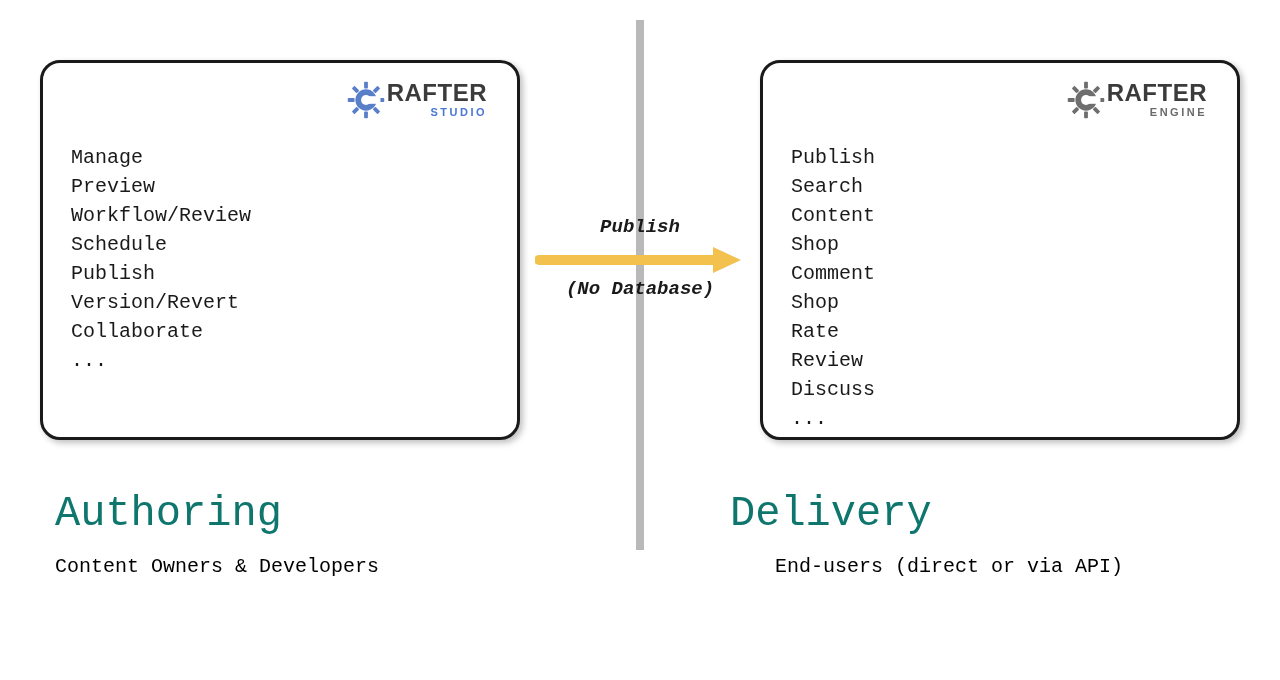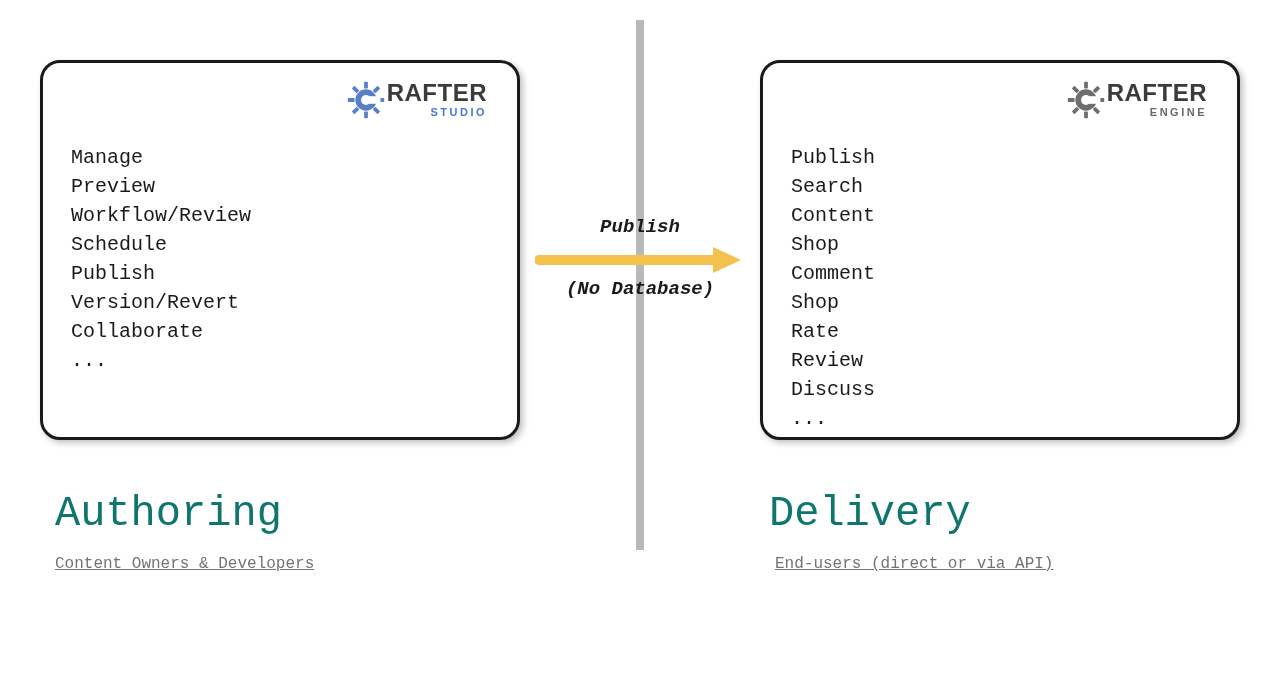--- a/index.html
+++ b/index.html
@@ -89,27 +89,26 @@
   }
   .feature-list div { white-space: pre; }
   .section-title {
     position: absolute;
     font-size: 42px;
     font-weight: 400;
     font-family: "Menlo", "Consolas", "Courier New", monospace;
     color: #0f766e;
   }
   .title-left  { left: 55px;  top: 490px; }
-  .title-right { left: 769px; top: 490px; }
+  .title-right { left: 730px; top: 490px; }
   .section-sub {
     position: absolute;
-    font-size: 16px;
-    font-family: "Menlo", "Consolas", "Courier New", monospace;
-    color: #737373;
-    text-decoration: underline;
+    font-size: 20px;
+    font-family: "Menlo", "Consolas", "Courier New", monospace;
+    color: #000000;
   }
   .sub-left  { left: 55px;  top: 555px; }
   .sub-right { left: 775px; top: 555px; }
   .flow {
     position: absolute;
     left: 530px;
     top: 215px;
     width: 220px;
     text-align: center;
     font-family: "Menlo", "Consolas", "Courier New", monospace;

